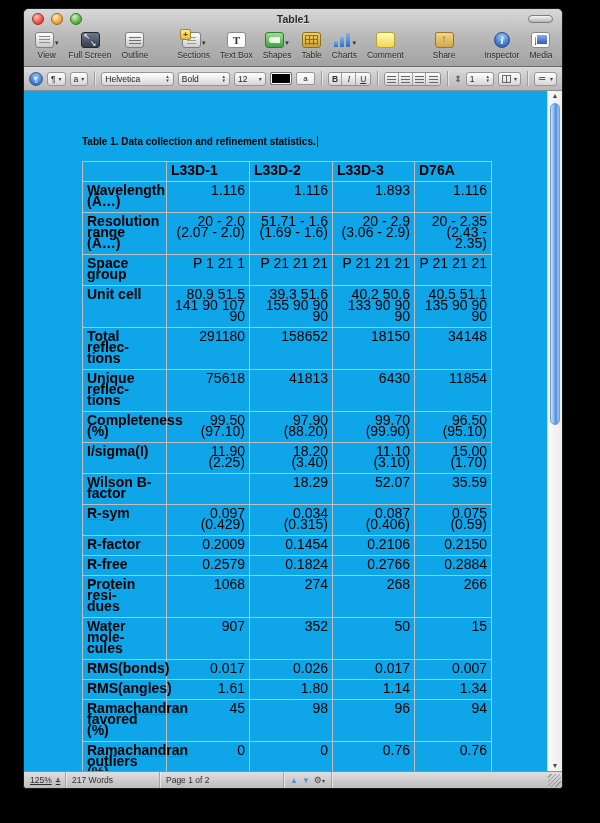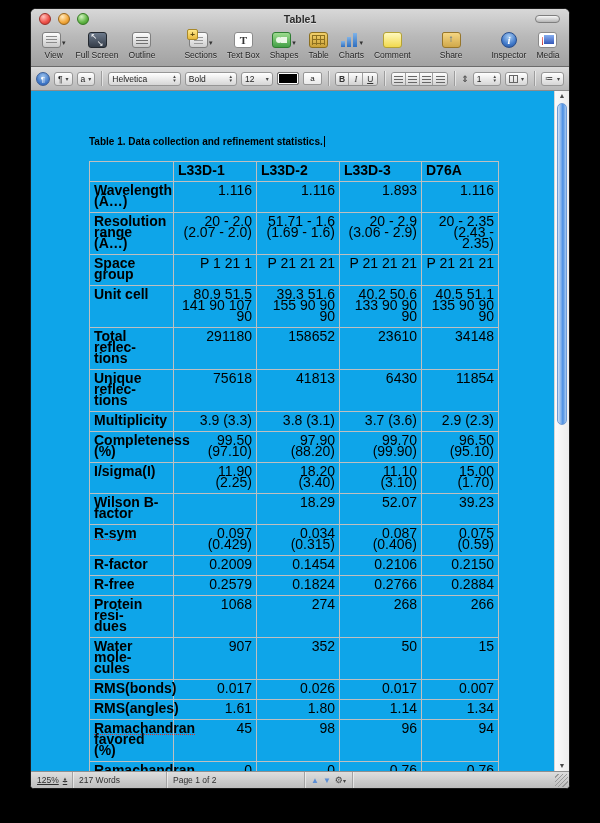--- a/index.html
+++ b/index.html
@@ -1,18 +1,18 @@
 <!DOCTYPE html>
 <html><head>
 <meta charset="utf-8">
 <style>
   * { margin:0; padding:0; box-sizing:border-box; }
   html,body { width:600px; height:823px; background:#000; font-family:"Liberation Sans",sans-serif; overflow:hidden; }
 
-  .window { position:absolute; left:30px; top:8px; width:540px; height:781px;
+  .window { position:absolute; left:23px; top:8px; width:540px; height:781px;
     border-radius:6px 6px 4px 4px; background:#fff; box-shadow:0 8px 24px rgba(0,0,0,.7);
     display:flex; flex-direction:column; overflow:hidden; border:1px solid #1a1a1a; }
 
   
   .chrome { background:linear-gradient(#d8d8d8,#b9b9b9 48%,#a2a2a2); border-bottom:1px solid #6b6b6b; }
   .titlebar { position:relative; height:20px; display:flex; align-items:center; justify-content:center; }
   .title { font-size:10.5px; font-weight:bold; color:#2c2c2c; text-shadow:0 1px 0 rgba(255,255,255,.5); }
   .lights { position:absolute; left:8px; top:4px; display:flex; gap:7px; }
   .light { width:12px; height:12px; border-radius:50%; }
   .light.red   { background:radial-gradient(circle at 35% 28%, #ffc2bc, #f0524a 58%, #b93730); border:1px solid #9c2f28;}
@@ -118,21 +118,21 @@
   .thumb { position:absolute; left:2px; top:12px; width:10px; height:322px; border-radius:6px;
     background:linear-gradient(90deg,#cfe2f7,#7fb0ec 40%,#4a8ee2 60%,#a6c9f1); border:1px solid #6f9bd6; }
 
   
   .statusbar { height:17px; background:linear-gradient(#dedede,#bdbdbd); border-top:1px solid #8f8f8f;
     display:flex; align-items:center; font-size:8.5px; color:#2e2e2e; position:relative; }
   .sb-sec { height:100%; display:flex; align-items:center; padding:0 6px; border-right:1px solid #a3a3a3;
     box-shadow:1px 0 0 rgba(255,255,255,.5); gap:4px; }
   .sec-zoom { width:42px; justify-content:space-between;text-decoration:underline; }
   .sec-words { width:94px; }
-  .sec-page { width:138px; }
+  .sec-page { width:124px; }
   .sec-nav { border-right:1px solid #a3a3a3; }
   .tri { color:#5c8fd6; font-size:8px; }
   .gear { font-size:9px; color:#444; }
   .grip { position:absolute; right:1px; bottom:1px; width:13px; height:13px;
     background:repeating-linear-gradient(135deg, transparent 0 2px, #9a9a9a 2px 3px); border-radius:0 0 3px 0; }
 </style>
 </head>
 <body>
 
 <div class="window">
@@ -356,44 +356,35 @@
               <td>40.2 50.6 133 90 90 90</td>
               <td>40.5 51.1 135 90 90 90</td>
             </tr>
             <tr>
               <th>
                 <div>Total reflec-</div>
                 <div>tions</div>
               </th>
               <td>291180</td>
               <td>158652</td>
-              <td>23610</td>
+              <td>18150</td>
               <td>34148</td>
             </tr>
             <tr>
               <th>
                 <div>Unique reflec-</div>
                 <div>tions</div>
               </th>
               <td>75618</td>
               <td>41813</td>
               <td>6430</td>
               <td>11854</td>
             </tr>
             <tr>
               <th>
-                <div>Multiplicity</div>
-              </th>
-              <td>3.9 (3.3)</td>
-              <td>3.8 (3.1)</td>
-              <td>3.7 (3.6)</td>
-              <td>2.9 (2.3)</td>
-            </tr>
-            <tr>
-              <th>
                 <div>Completeness</div>
                 <div>(%)</div>
               </th>
               <td>99.50 (97.10)</td>
               <td>97.90 (88.20)</td>
               <td>99.70 (99.90)</td>
               <td>96.50 (95.10)</td>
             </tr>
             <tr>
               <th>
@@ -405,21 +396,21 @@
               <td>15.00 (1.70)</td>
             </tr>
             <tr>
               <th>
                 <div>Wilson B-</div>
                 <div>factor</div>
               </th>
               <td></td>
               <td>18.29</td>
               <td>52.07</td>
-              <td>39.23</td>
+              <td>35.59</td>
             </tr>
             <tr>
               <th>
                 <div><span class="sq">R-sym</span></div>
               </th>
               <td>0.097 (0.429)</td>
               <td>0.034 (0.315)</td>
               <td>0.087 (0.406)</td>
               <td>0.075 (0.59)</td>
             </tr>

